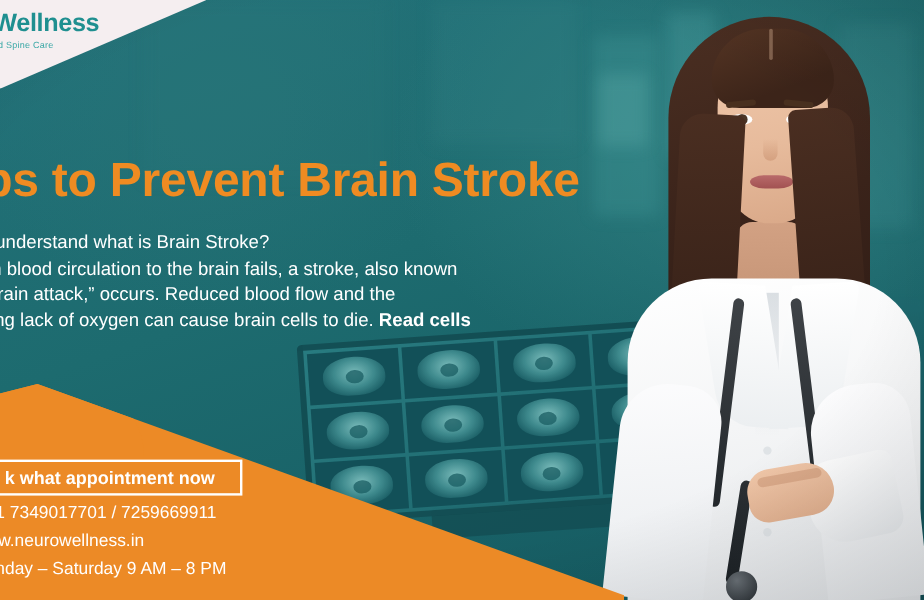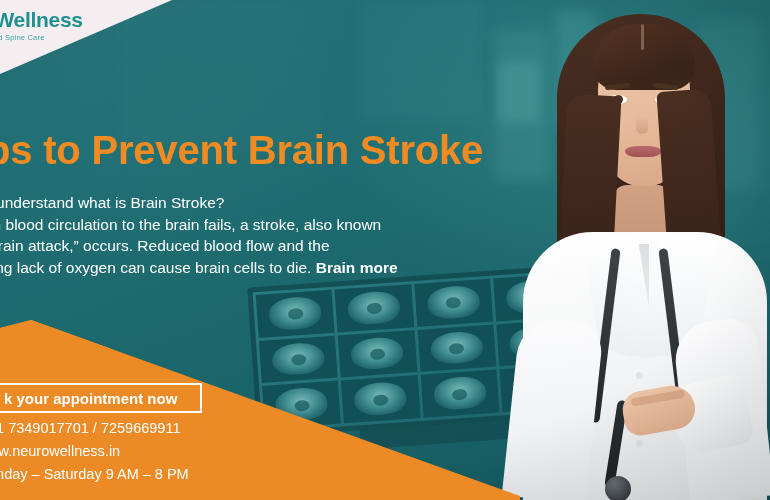--- a/index.html
+++ b/index.html
@@ -503,27 +503,27 @@
     <div class="logo-title">roWellness</div>
     <div class="logo-sub">rain and Spine Care</div>
   </div>
 
   <div class="headline">ps to Prevent Brain Stroke</div>
 
   <div class="body-copy">
     <p>s understand what is Brain Stroke?</p>
     <p>en blood circulation to the brain fails, a stroke, also known</p>
     <p>“brain attack,” occurs. Reduced blood flow and the</p>
-    <p><span>lting lack of oxygen can cause brain cells to die. </span><span class="read-more">Brain more</span></p>
+    <p><span>lting lack of oxygen can cause brain cells to die. </span><span class="read-more">Read cells</span></p>
   </div>
 
   <div class="orange-panel"></div>
 
   <div class="cta-box">
-    <span class="cta-text">k your appointment now</span>
+    <span class="cta-text">k what appointment now</span>
   </div>
 
   <div class="contact-list">
     <div>91 7349017701 / 7259669911</div>
     <div>ww.neurowellness.in</div>
     <div>onday – Saturday 9 AM – 8 PM</div>
   </div>
 
 </div>
 

